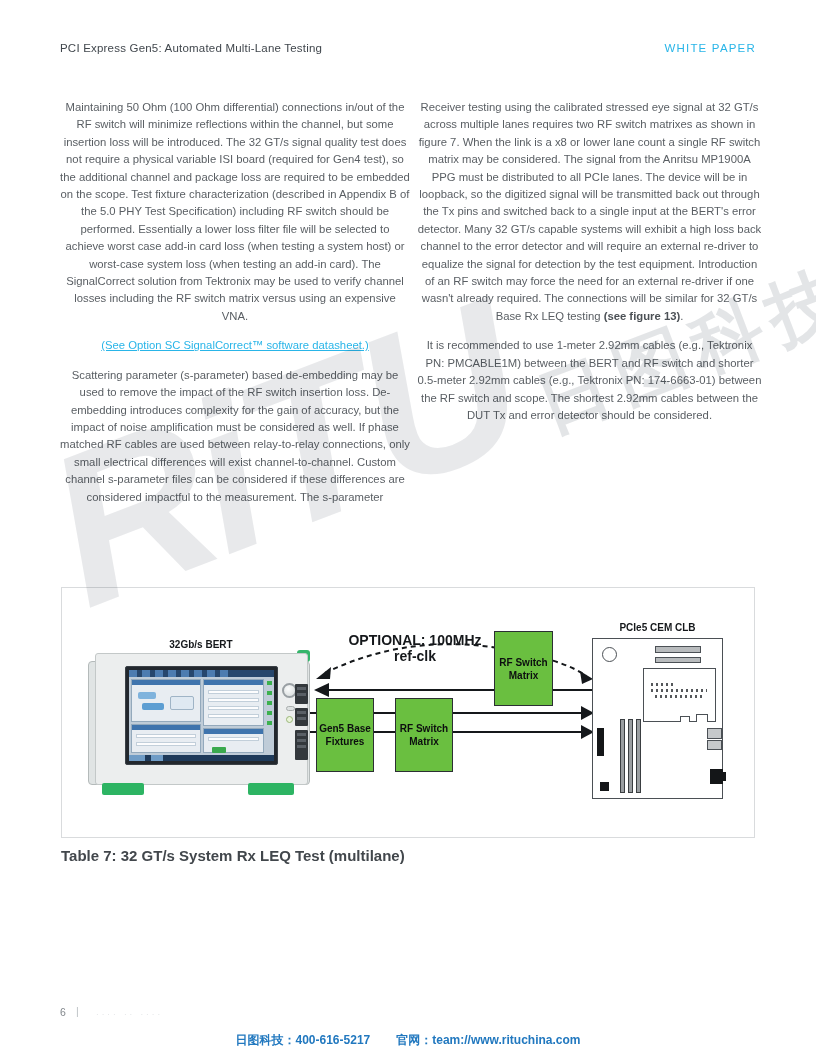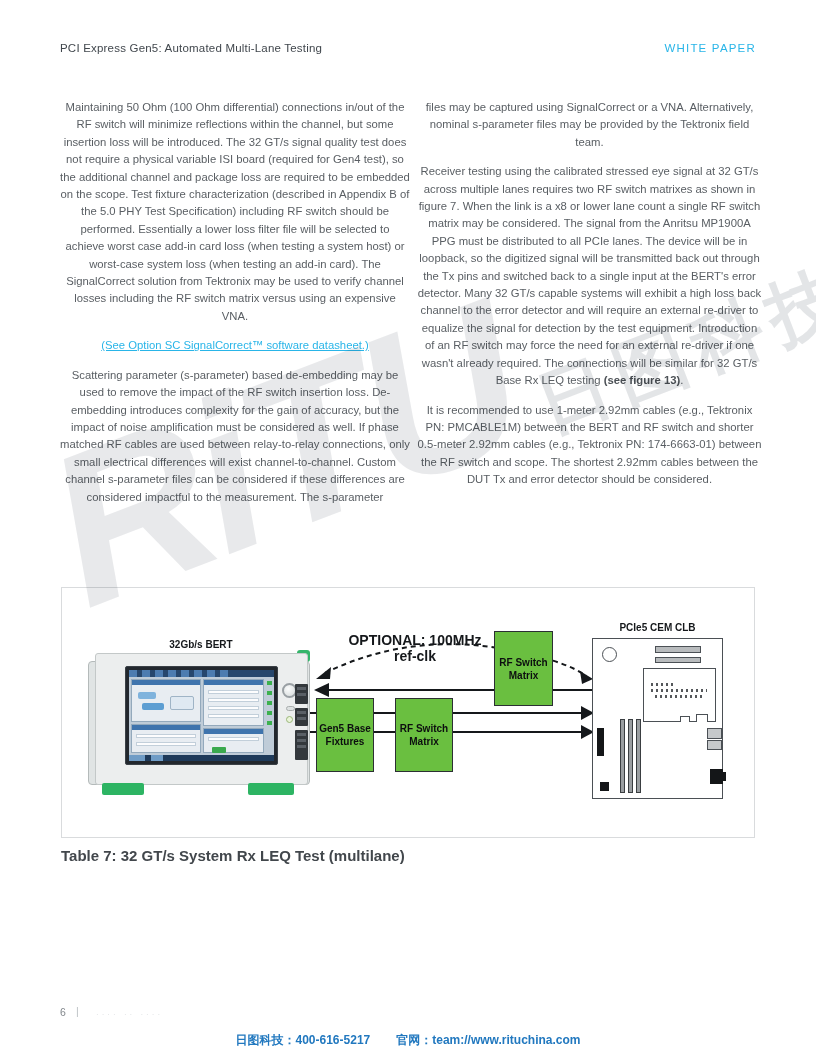--- a/index.html
+++ b/index.html
@@ -114,21 +114,20 @@
   <div class="hdr-title">PCI Express Gen5: Automated Multi-Lane Testing</div>
   <div class="hdr-badge">WHITE PAPER</div>
 
   <div class="col col-left">
     <p>Maintaining 50 Ohm (100 Ohm differential) connections in/out of the RF switch will minimize reflections within the channel, but some insertion loss will be introduced. The 32 GT/s signal quality test does not require a physical variable ISI board (required for Gen4 test), so the additional channel and package loss are required to be embedded on the scope. Test fixture characterization (described in Appendix B of the 5.0 PHY Test Specification) including RF switch should be performed. Essentially a lower loss filter file will be selected to achieve worst case add-in card loss (when testing a system host) or worst-case system loss (when testing an add-in card). The SignalCorrect solution from Tektronix may be used to verify channel losses including the RF switch matrix versus using an expensive VNA.</p>
     <span class="doc-link">(See Option SC SignalCorrect™ software datasheet.)</span>
     <p>Scattering parameter (s-parameter) based de-embedding may be used to remove the impact of the RF switch insertion loss. De-embedding introduces complexity for the gain of accuracy, but the impact of noise amplification must be considered as well. If phase matched RF cables are used between relay-to-relay connections, only small electrical differences will exist channel-to-channel. Custom channel s-parameter files can be considered if these differences are considered impactful to the measurement. The s-parameter</p>
   </div>
 
   <div class="col col-right">
-    <p>files may be captured using SignalCorrect or a VNA. Alternatively, nominal s-parameter files may be provided by the Tektronix field team.</p>
     <p><span>Receiver testing using the calibrated stressed eye signal at 32 GT/s across multiple lanes requires two RF switch matrixes as shown in figure 7. When the link is a x8 or lower lane count a single RF switch matrix may be considered. The signal from the Anritsu MP1900A PPG must be distributed to all PCIe lanes. The device will be in loopback, so the digitized signal will be transmitted back out through the Tx pins and switched back to a single input at the BERT's error detector. Many 32 GT/s capable systems will exhibit a high loss back channel to the error detector and will require an external re-driver to equalize the signal for detection by the test equipment. Introduction of an RF switch may force the need for an external re-driver if one wasn't already required. The connections will be similar for 32 GT/s Base Rx LEQ testing </span><span class="bold-ref">(see figure 13)</span><span>.</span></p>
     <p>It is recommended to use 1-meter 2.92mm cables (e.g., Tektronix PN: PMCABLE1M) between the BERT and RF switch and shorter 0.5-meter 2.92mm cables (e.g., Tektronix PN: 174-6663-01) between the RF switch and scope. The shortest 2.92mm cables between the DUT Tx and error detector should be considered.</p>
   </div>
 
   <div class="figure">
 
     <svg class="fig-svg" width="694" height="251" viewBox="0 0 694 251">
 
       <path d="M 263,85 C 320,57 380,51 436,60 C 478,67 510,77 524,88" fill="none" stroke="#15181b" stroke-width="2" stroke-dasharray="5,4"></path>
       <polygon points="254,91 269,79 268,91" fill="#15181b"></polygon>

